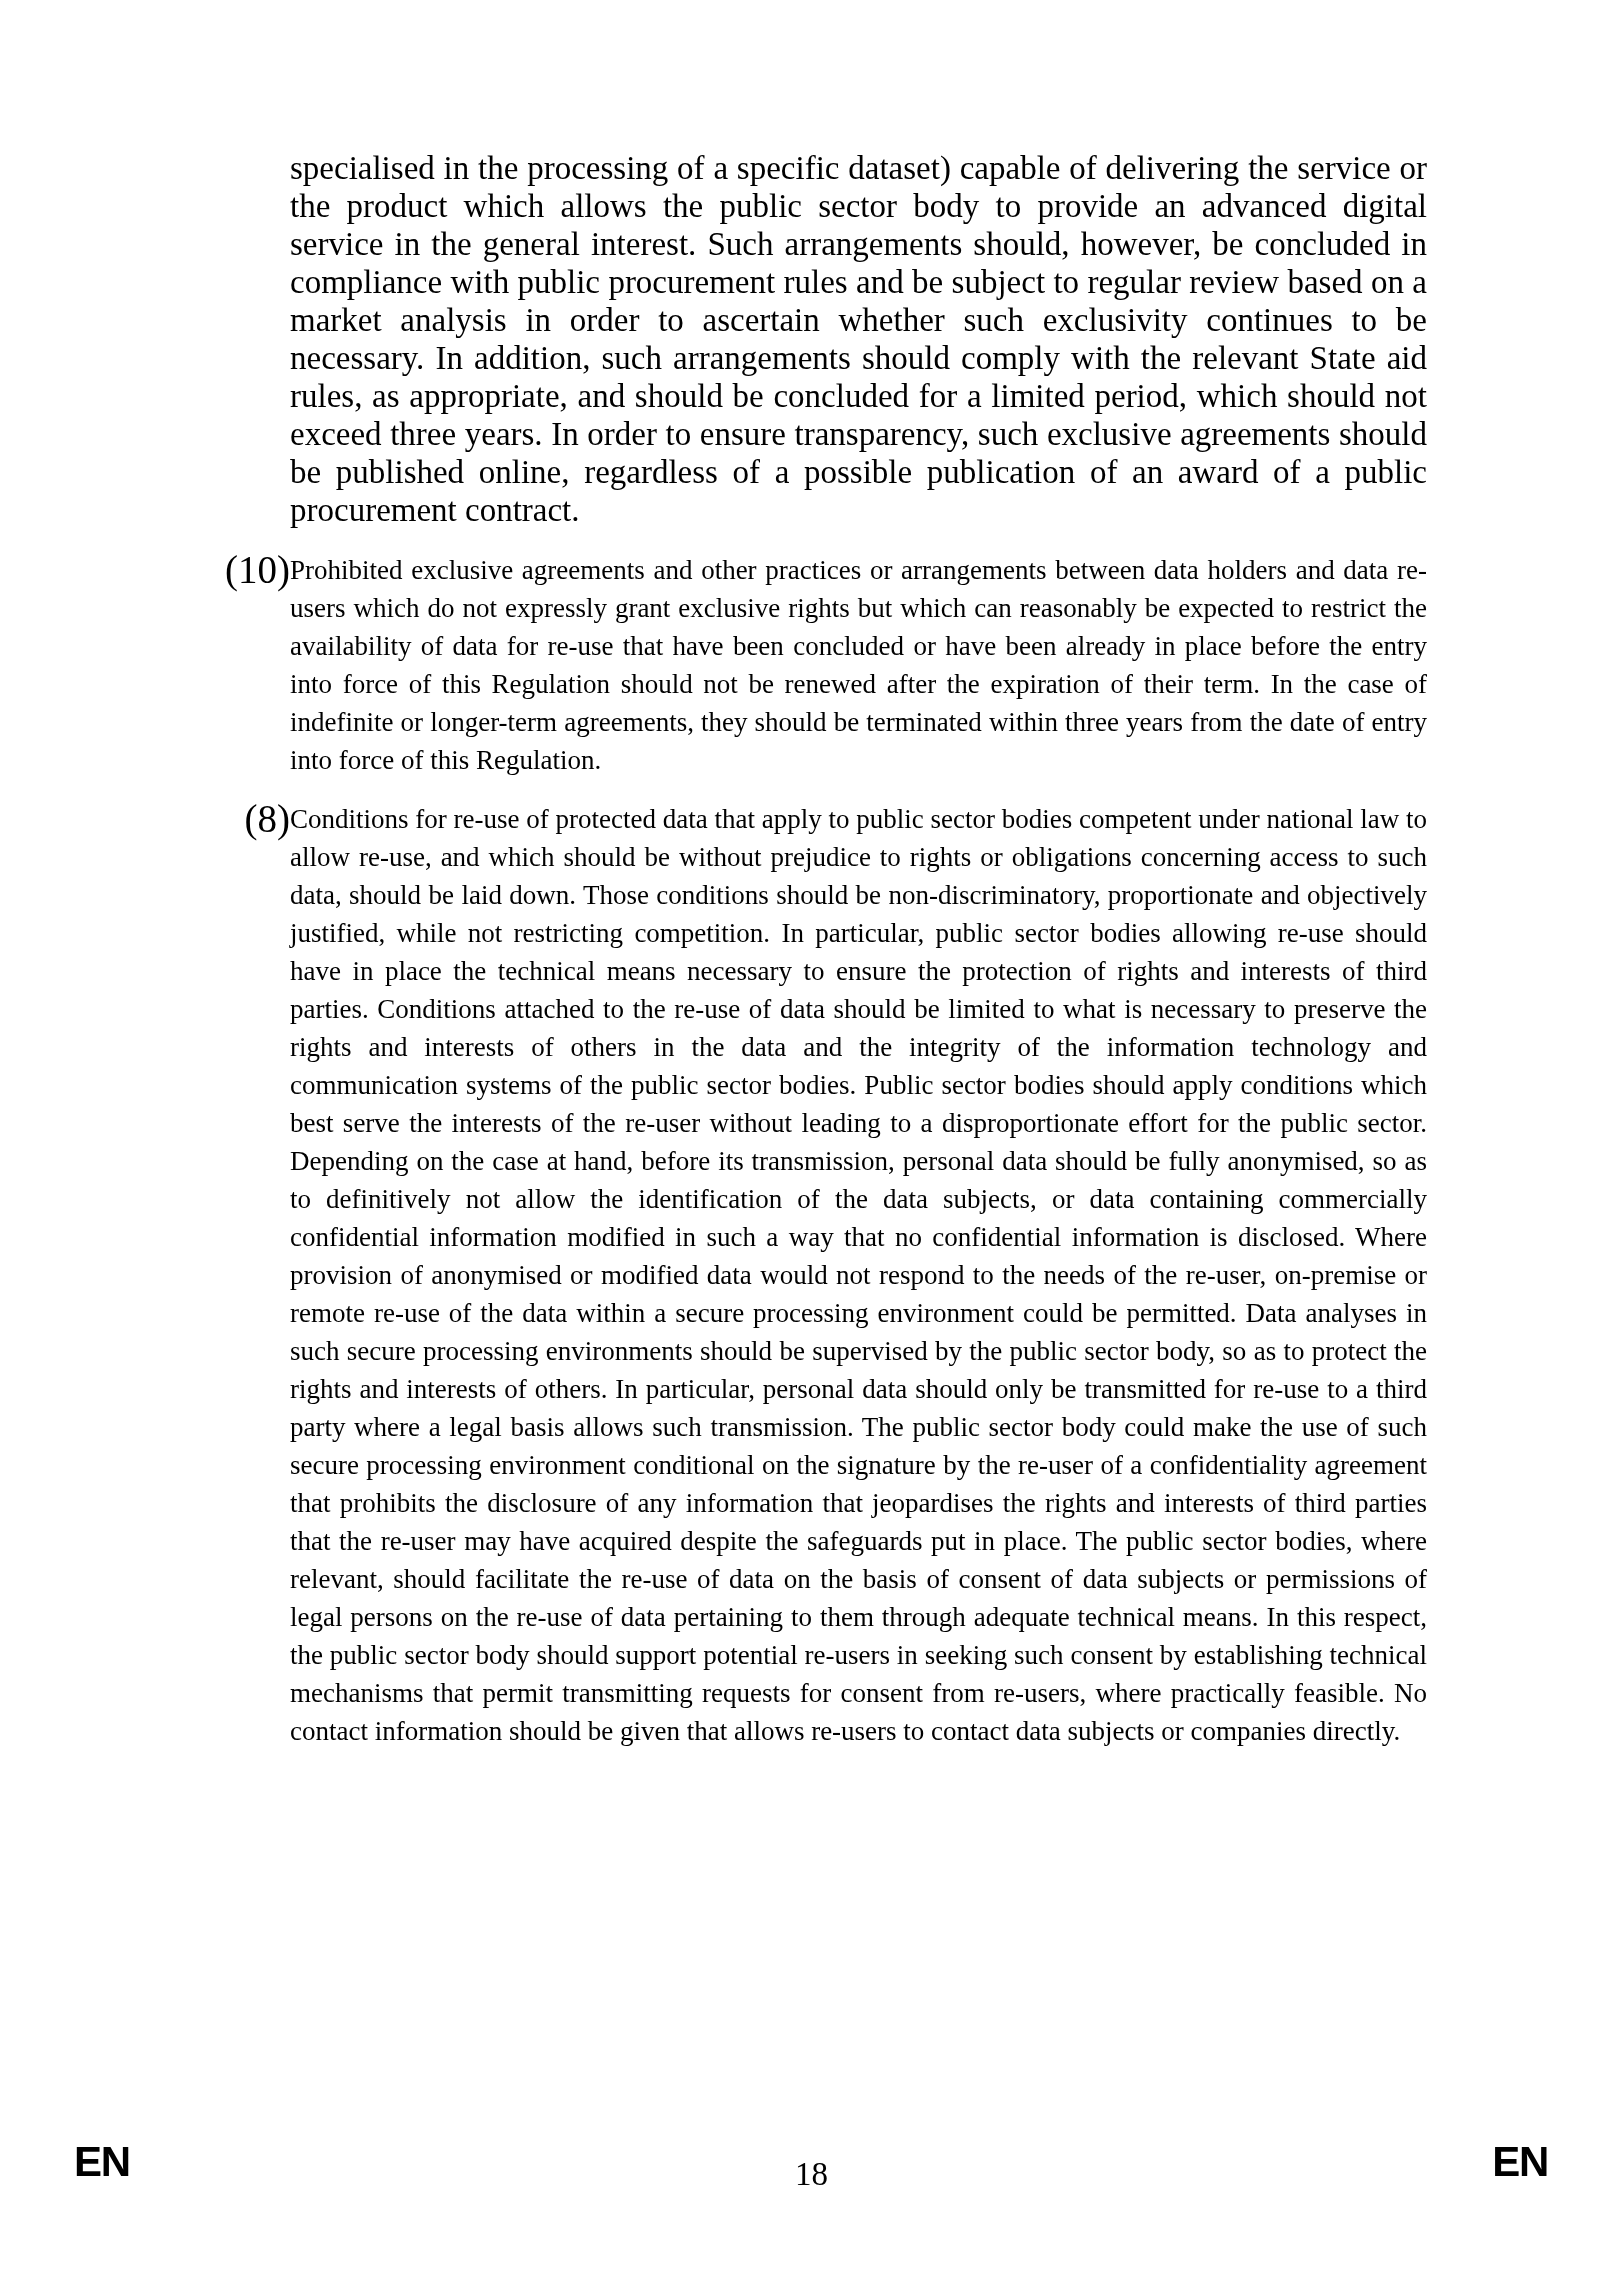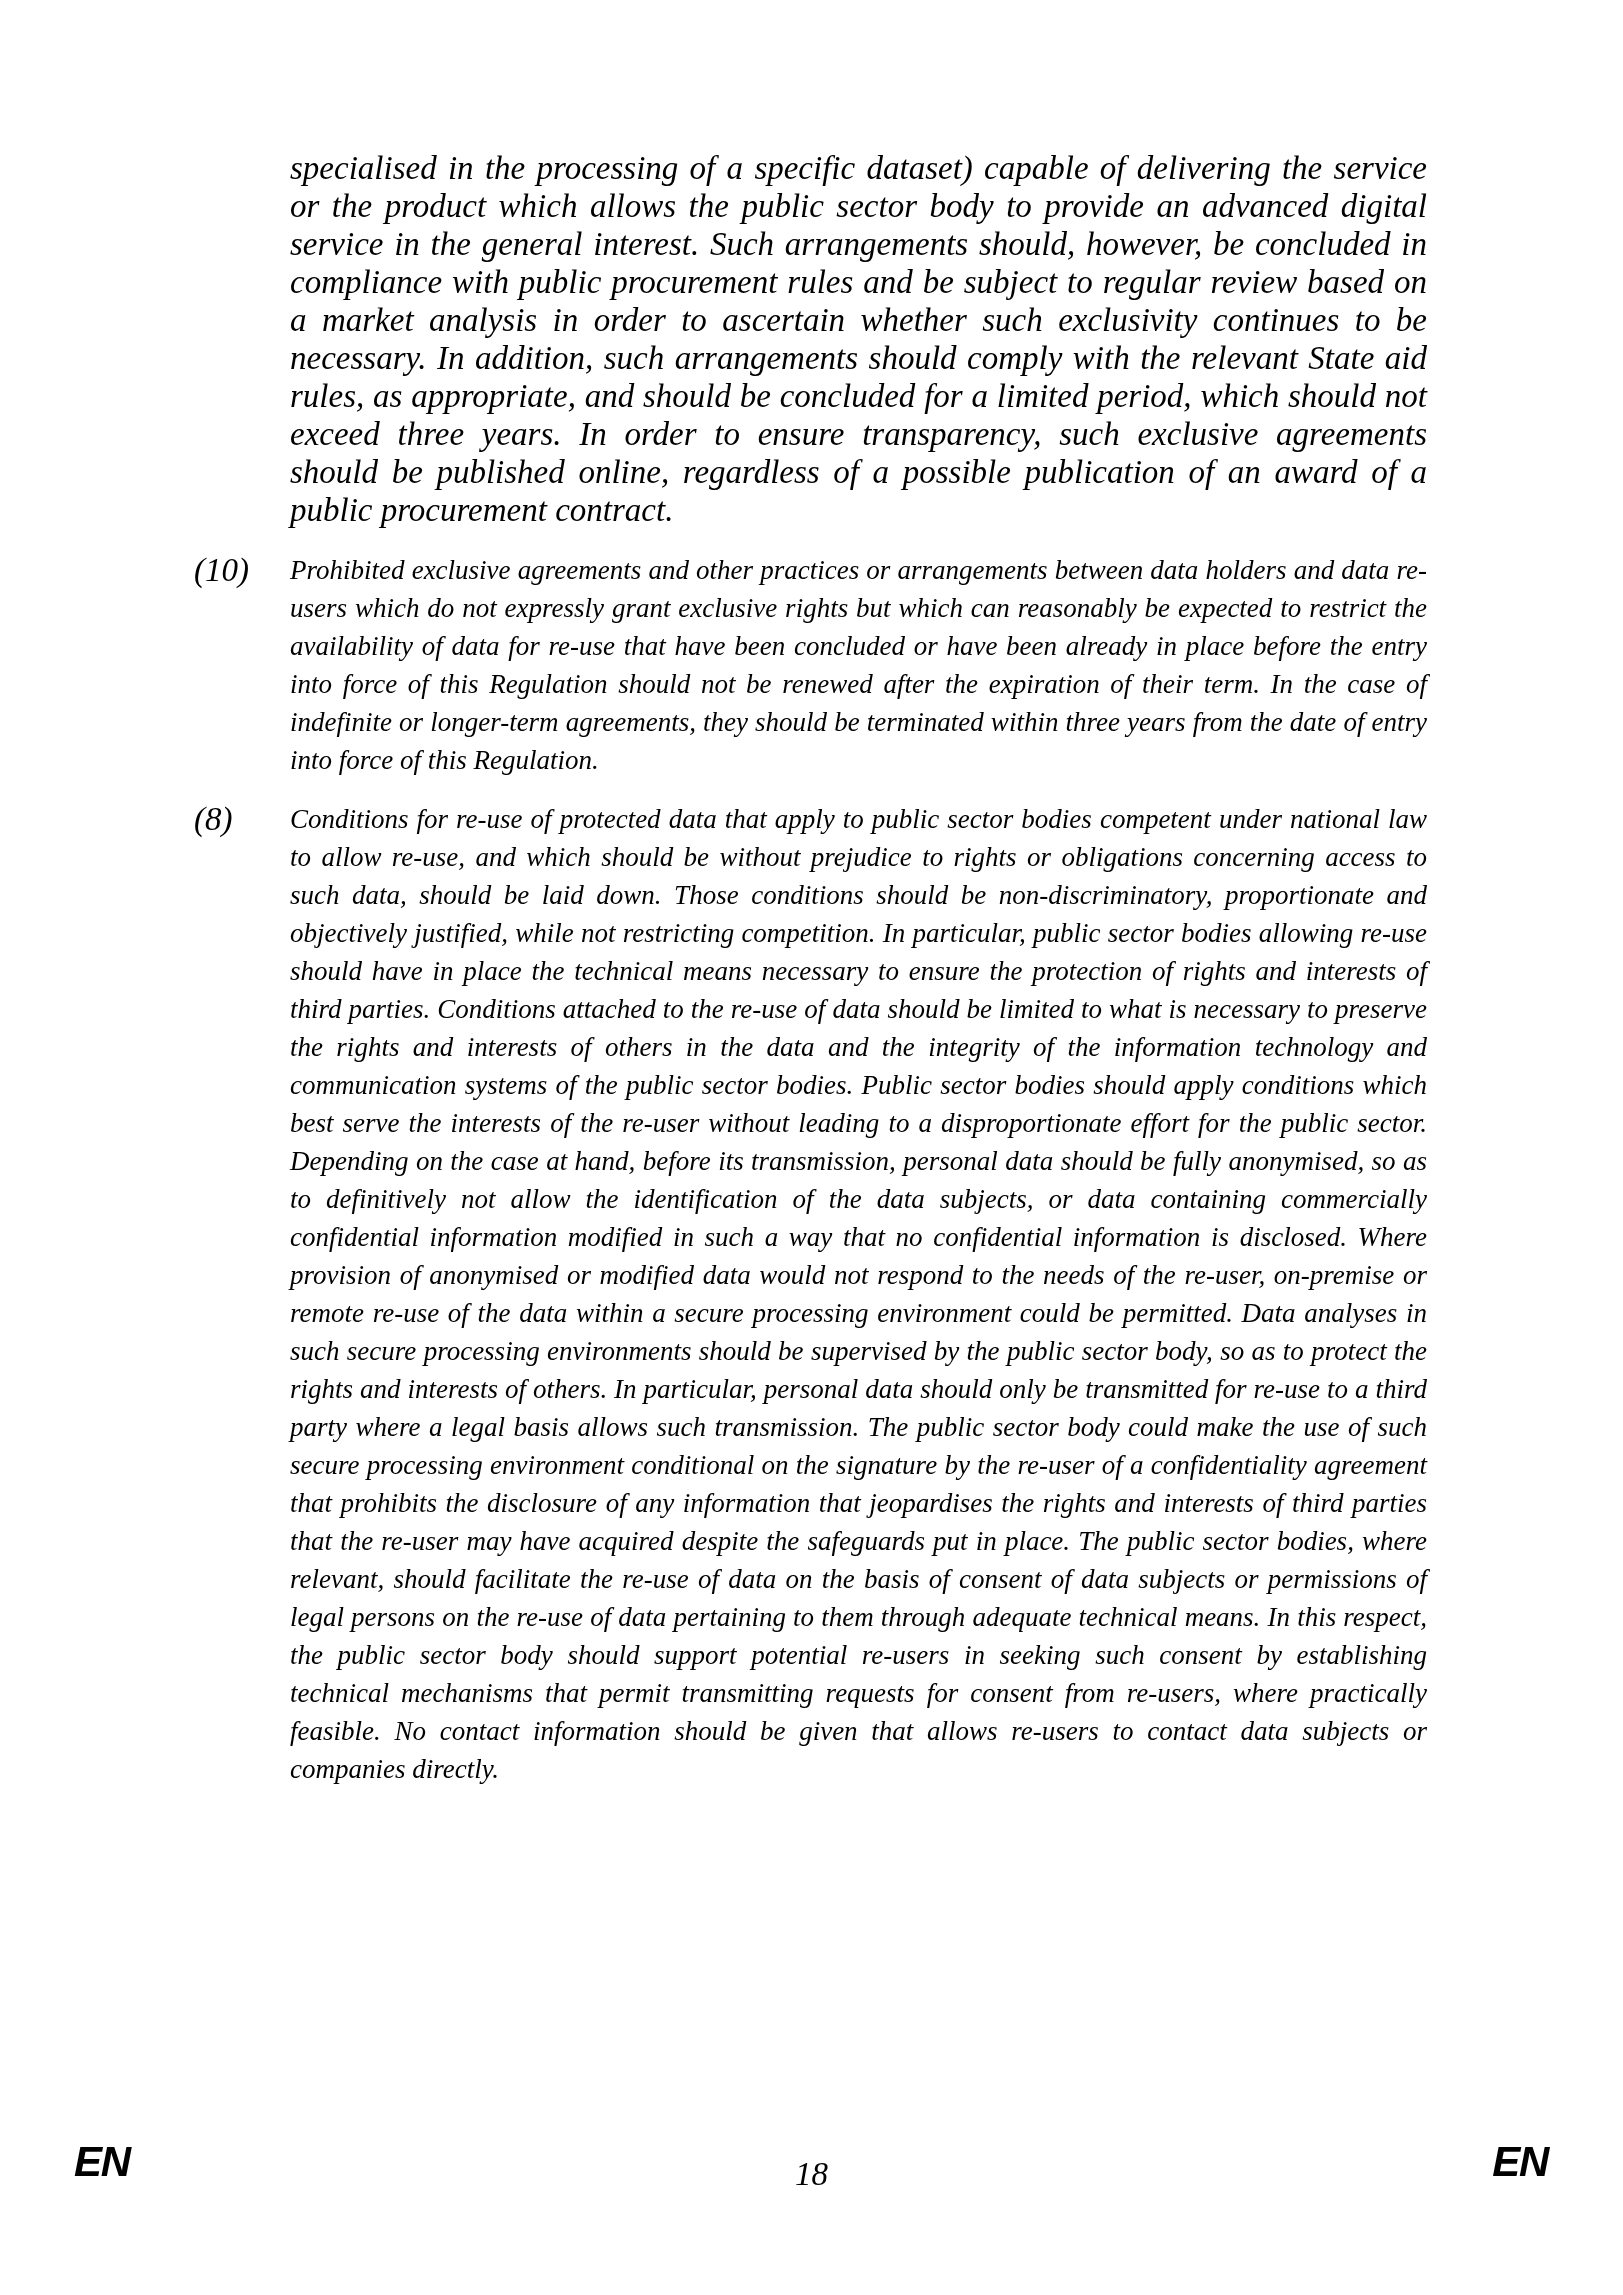--- a/index.html
+++ b/index.html
@@ -8,21 +8,20 @@
     background: #ffffff;
   }
   .page {
     position: relative;
     width: 1623px;
     height: 2295px;
     background: #ffffff;
     color: #000000;
     font-family: "Liberation Serif", serif;
     overflow: hidden;
-    font-style: italic;
   }
   .body-text {
     position: absolute;
     left: 194px;
     top: 149px;
     width: 1233px;
   }
   .para {
     margin: 0;
     font-size: 33px;
@@ -32,22 +31,23 @@
   .continuation {
     margin-left: 96px;
   }
   .recital {
     display: flex;
     margin-top: 21.6px;
   }
   .recital-number {
     flex: none;
     width: 96px;
-    font-size: 33px;
+    font-size: 39px;
     line-height: 38px;
+    text-align: right;
   }
   .recital-body {
     flex: 1;
     margin: 0;
     font-size: 27px;
     line-height: 38px;
     text-align: justify;
   }
   .footer-lang {
     position: absolute;

